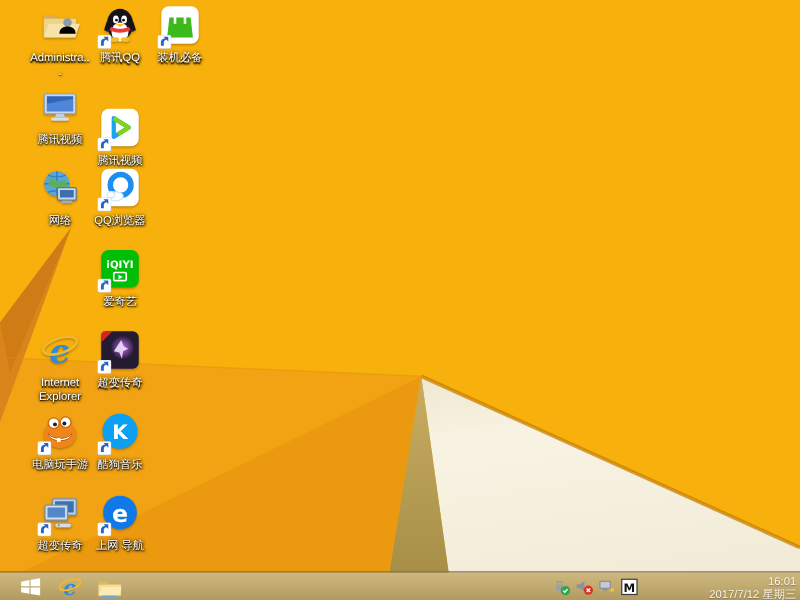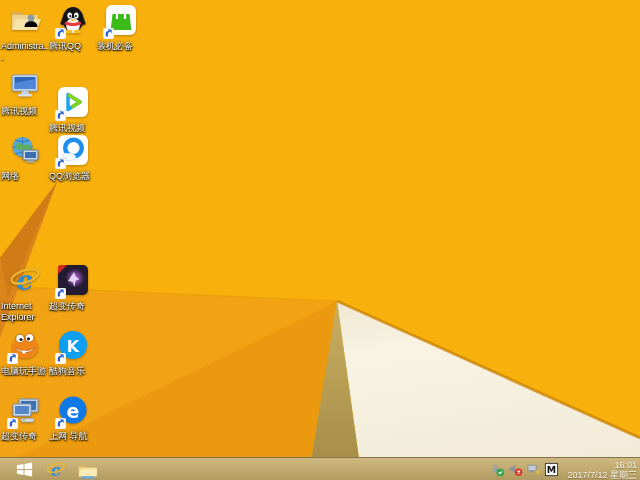--- a/index.html
+++ b/index.html
@@ -5,21 +5,21 @@
   html,body{margin:0;padding:0;}
   body{
     width:640px;height:480px;overflow:hidden;position:relative;
     font-family:"Liberation Sans","DejaVu Sans",sans-serif;
     background:#F8B10C;
   }
   #wallpaper{position:absolute;left:0;top:0;width:640px;height:480px;z-index:0;}
   
   #desktop{position:absolute;inset:0;z-index:2;}
   .desktop-icon{
-    position:absolute;width:48px;text-align:left;cursor:default;
+    position:absolute;width:48px;text-align:center;cursor:default;padding-left:23px;
   }
   .icon-art{width:34px;height:34px;margin:0 auto;position:relative;}
   .icon-art > svg.main{width:32px;height:32px;display:block;margin:0 auto;
     filter:drop-shadow(0 1px 1px rgba(60,30,0,.35));}
   .shortcut-overlay{position:absolute;left:-1px;bottom:-1px;width:11px;height:11px;}
   .shortcut-overlay svg{width:11px;height:11px;display:block;}
   .icon-label{
     margin-top:3px;font-size:9px;line-height:11px;color:#fff;
     text-shadow:0 1px 1px #000,0 0 3px rgba(0,0,0,.85),1px 1px 2px rgba(0,0,0,.7);
     word-break:break-word;
@@ -36,21 +36,21 @@
   #tb-start{left:8px;width:32px;}
   #tb-ie{left:42px;width:28px;}
   #tb-explorer{left:72px;width:30px;}
   #tray{
     position:absolute;right:3px;top:0;height:23px;display:flex;align-items:center;gap:3px;
   }
   .tray-icon{width:15px;height:15px;display:inline-block;}
   .tray-icon svg{width:15px;height:15px;display:block;}
   #clock{margin-left:5px;text-align:right;color:#F8F5EB;
     text-shadow:0 1px 1px rgba(90,70,20,.55);}
-  #clock .line{font-size:9px;line-height:10px;white-space:nowrap;}
+  #clock .line{font-size:9px;line-height:10px;white-space:nowrap;margin-left:48px;}
 </style>
 </head>
 <body>
 
 <svg id="wallpaper" viewBox="0 0 640 480" preserveAspectRatio="none">
   <defs>
     <linearGradient id="creamGrad" x1="0" y1="0" x2="0.25" y2="1">
       <stop offset="0" stop-color="#EFE7D0"></stop>
       <stop offset="0.3" stop-color="#F8F3E3"></stop>
       <stop offset="1" stop-color="#F2EBD8"></stop>
@@ -178,20 +178,37 @@
         </svg>
         <span class="shortcut-overlay">
           <svg viewBox="0 0 10 10">
             <rect width="10" height="10" rx="1.5" fill="#fff" stroke="#B9C4CE" stroke-width=".5"></rect>
             <path d="M2.5 7.8V5.2c0-1.6 1.2-2.7 2.8-2.7h.3L4.3 1.2l3.5.1.1 3.5-1.4-1.4c-1.2.1-1.9.9-1.9 2.1v2.3z" fill="#2B62C9"></path>
           </svg>
         </span>
       </div>
       <div class="icon-label">QQ浏览器</div>
     </div>
+    <div class="desktop-icon" style="left: 49px; top: 199px;">
+      <div class="icon-art">
+        <svg class="main" viewBox="0 0 32 32">
+          <rect x="1" y="1" width="30" height="30" rx="6" fill="#00BE06"></rect>
+          <text x="16" y="15.5" font-size="8.2" font-weight="bold" fill="#fff" text-anchor="middle" font-family="DejaVu Sans,sans-serif">iQIYI</text>
+          <rect x="11" y="19" width="10" height="6.5" rx="1" fill="none" stroke="#fff" stroke-width="1.3"></rect>
+          <path d="M14.8 20.8l3.4 1.9-3.4 1.9z" fill="#fff"></path>
+        </svg>
+        <span class="shortcut-overlay">
+          <svg viewBox="0 0 10 10">
+            <rect width="10" height="10" rx="1.5" fill="#fff" stroke="#B9C4CE" stroke-width=".5"></rect>
+            <path d="M2.5 7.8V5.2c0-1.6 1.2-2.7 2.8-2.7h.3L4.3 1.2l3.5.1.1 3.5-1.4-1.4c-1.2.1-1.9.9-1.9 2.1v2.3z" fill="#2B62C9"></path>
+          </svg>
+        </span>
+      </div>
+      <div class="icon-label">爱奇艺</div>
+    </div>
     <div class="desktop-icon" style="left: 1px; top: 264px;">
       <div class="icon-art">
         <svg class="main" viewBox="0 0 32 32">
           <text x="16" y="26" font-size="27" font-style="italic" font-weight="bold" fill="#2E8BD8" text-anchor="middle" font-family="DejaVu Serif,serif">e</text>
           <ellipse cx="16" cy="12.5" rx="14" ry="6" fill="none" stroke="#F0B830" stroke-width="2.2" transform="rotate(-18 16 12.5)"></ellipse>
         </svg>
       </div>
       <div class="icon-label">Internet Explorer</div>
     </div>
     <div class="desktop-icon" style="left: 49px; top: 264px;">

